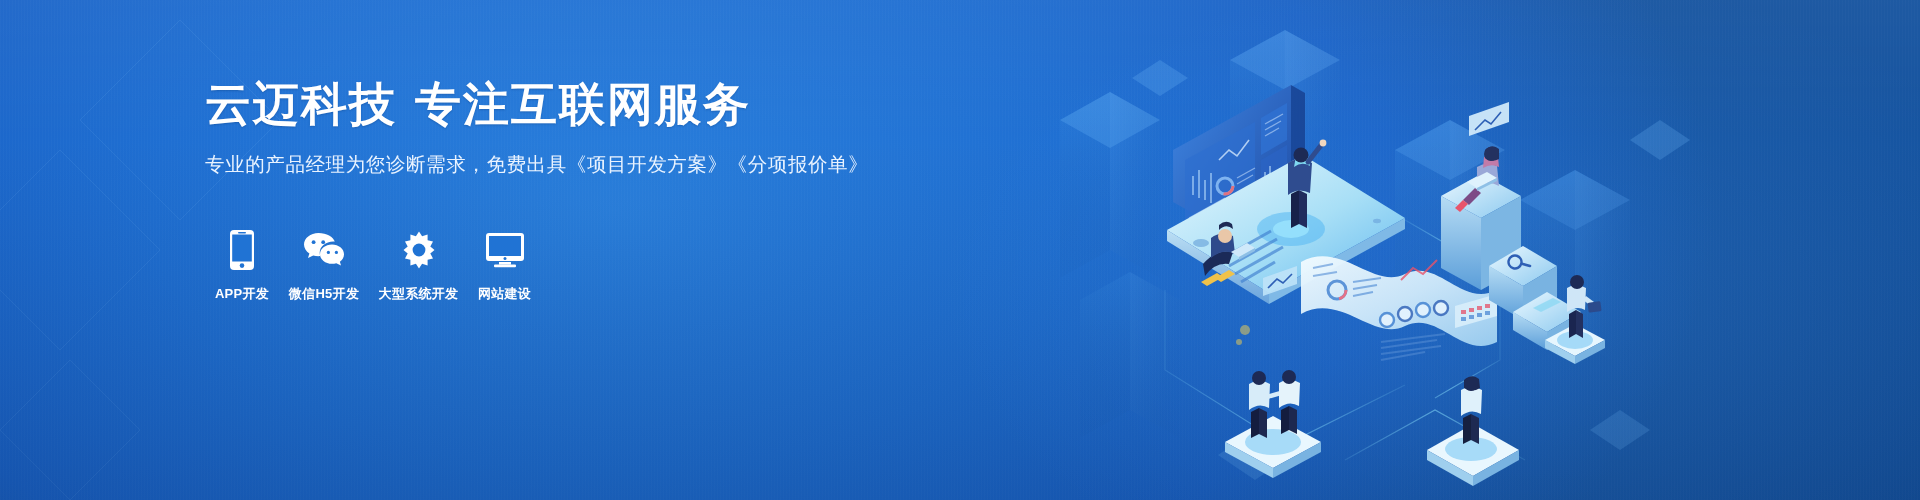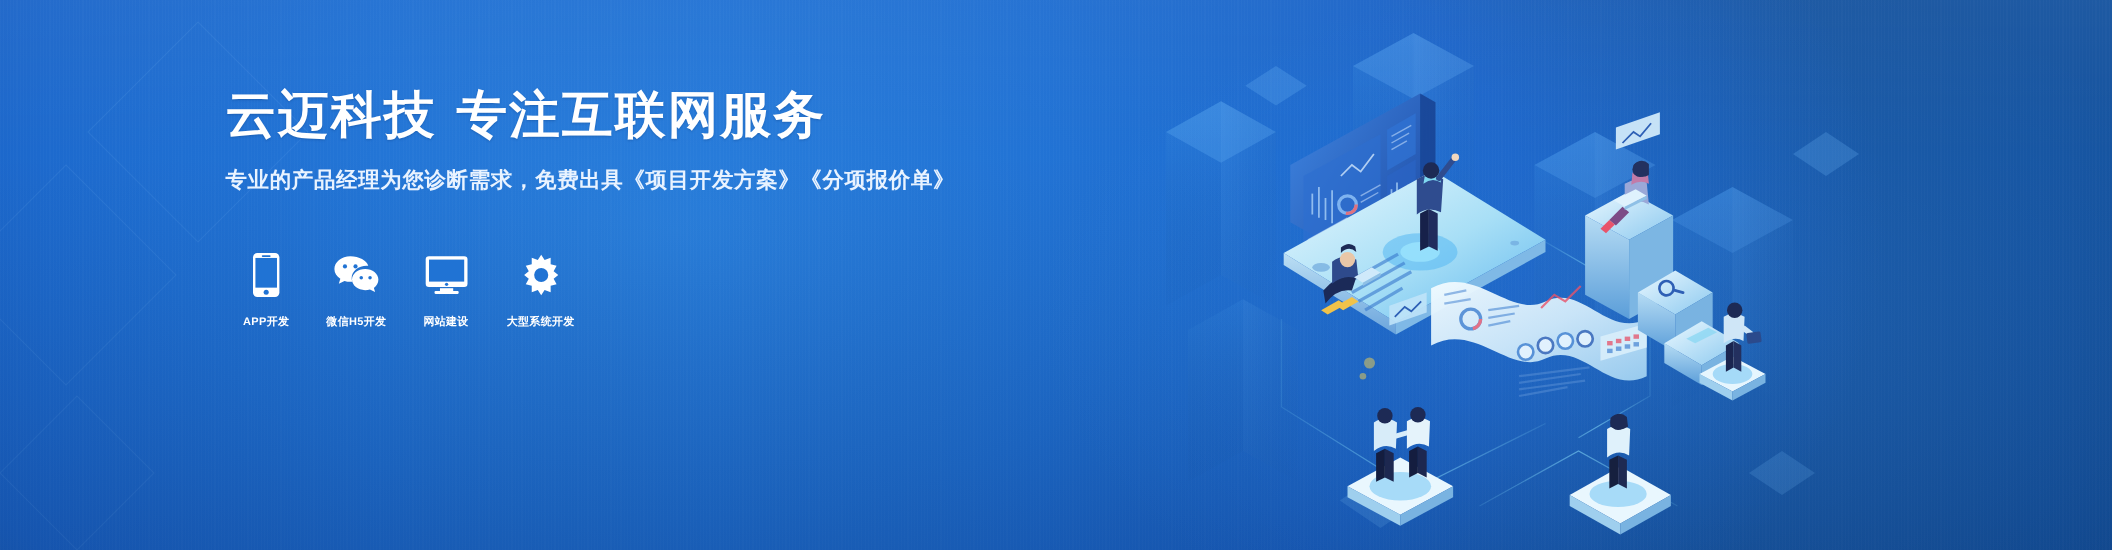--- a/index.html
+++ b/index.html
@@ -41,42 +41,42 @@
     font-size:46px; line-height:1.18; font-weight:bold;
     color:#ffffff; letter-spacing:2px;
     white-space:nowrap;
     text-shadow:0 1px 2px rgba(8,40,90,.25);
   }
   .title .gap{ display:inline-block; width:18px; }
 
   .subtitle{
     position:absolute; left:0; top:145px; width:700px;
     color:#e9f3ff; font-size:19.5px; line-height:38px;
-    letter-spacing:.6px; white-space:nowrap;font-weight:bold;
+    letter-spacing:.6px; white-space:nowrap;
   }
   .subtitle .ln{ display:block; }
 
   
   .services{
     position:absolute; left:0; top:228px;
     display:flex; align-items:flex-start; gap:0;
   }
   .svc{
     width:71px;
     display:flex; flex-direction:column; align-items:center;
     cursor:pointer;
   }
   .svc .ico{
     height:44px; width:44px;
     display:flex; align-items:center; justify-content:center;
     margin-bottom:13px;
   }
   .svc .ico svg{ display:block; }
   .svc .lab{
-    font-size:10px; color:#ffffff; white-space:nowrap;
+    font-size:13px; color:#ffffff; white-space:nowrap;
     letter-spacing:.3px; font-weight:bold;
   }
 
   
   .art{
     position:absolute; right:295px; top:-10px;
     width:520px; height:520px;
   }
   .art svg{ display:block; width:100%; height:100%; }
 
@@ -465,40 +465,40 @@
             <circle cx="21.2" cy="11.2" r="1.9" fill="#2073d4"></circle>
             <path d="M42 23.2c0-5.3-5.4-9.6-12-9.6s-12 4.3-12 9.6c0 5.3 5.4 9.6 12 9.6 1.5 0 3-.2 4.3-.6
                      L39 34.4l-1.1-3.6C40.4 29 42 26.3 42 23.2z" fill="#ffffff"></path>
             <circle cx="26.4" cy="21.4" r="1.6" fill="#2073d4"></circle>
             <circle cx="34.4" cy="21.4" r="1.6" fill="#2073d4"></circle>
           </svg>
         </span>
         <span class="lab">微信H5开发</span>
       </div>
 
+      <div class="svc" style="width: 99px;">
+        <span class="ico">
+          <svg width="40" height="40" viewBox="0 0 40 40">
+            <path d="M20 1.5 23.1 6.3 28.6 4.4 28.6 10.2 34 11.5 31.3 16.6 35.5 20 31.3 23.4
+                     34 28.5 28.6 29.8 28.6 35.6 23.1 33.7 20 38.5 16.9 33.7 11.4 35.6 11.4 29.8
+                     6 28.5 8.7 23.4 4.5 20 8.7 16.6 6 11.5 11.4 10.2 11.4 4.4 16.9 6.3 Z" fill="#ffffff"></path>
+            <circle cx="20" cy="20" r="6.4" fill="#2073d4"></circle>
+          </svg>
+        </span>
+        <span class="lab">大型系统开发</span>
+      </div>
+
       <div class="svc" style="width: 73px;">
         <span class="ico">
           <svg width="40" height="36" viewBox="0 0 40 36">
             <rect x="1" y="1" width="38" height="28" rx="3" fill="#ffffff"></rect>
             <rect x="4" y="4" width="32" height="20" fill="#2073d4"></rect>
             <circle cx="20" cy="26.5" r="1.5" fill="#2073d4"></circle>
             <rect x="14" y="30" width="12" height="2.6" fill="#ffffff"></rect>
             <rect x="9" y="32.6" width="22" height="2.6" rx="1" fill="#ffffff"></rect>
           </svg>
         </span>
         <span class="lab">网站建设</span>
       </div>
 
-      <div class="svc" style="width: 99px;">
-        <span class="ico">
-          <svg width="40" height="40" viewBox="0 0 40 40">
-            <path d="M20 1.5 23.1 6.3 28.6 4.4 28.6 10.2 34 11.5 31.3 16.6 35.5 20 31.3 23.4
-                     34 28.5 28.6 29.8 28.6 35.6 23.1 33.7 20 38.5 16.9 33.7 11.4 35.6 11.4 29.8
-                     6 28.5 8.7 23.4 4.5 20 8.7 16.6 6 11.5 11.4 10.2 11.4 4.4 16.9 6.3 Z" fill="#ffffff"></path>
-            <circle cx="20" cy="20" r="6.4" fill="#2073d4"></circle>
-          </svg>
-        </span>
-        <span class="lab">大型系统开发</span>
-      </div>
-
     </div>
   </div>
 </div>
 
 </body></html>

